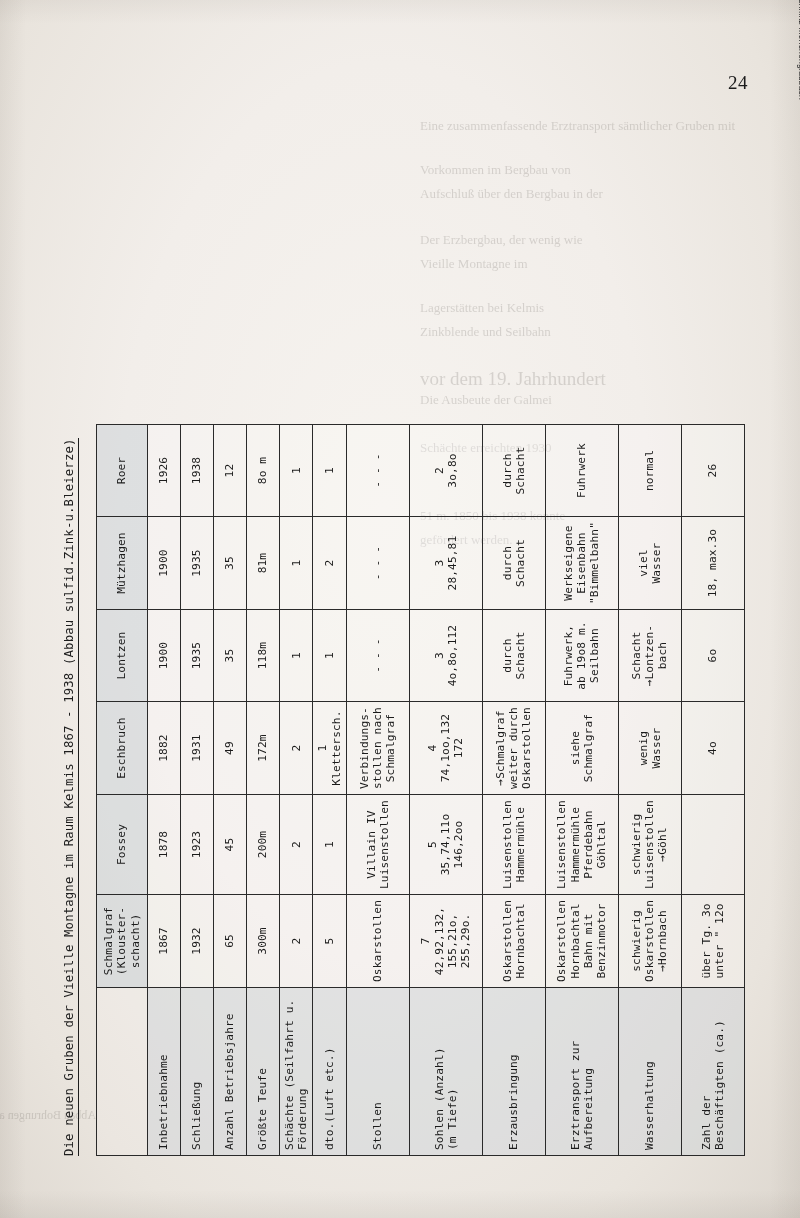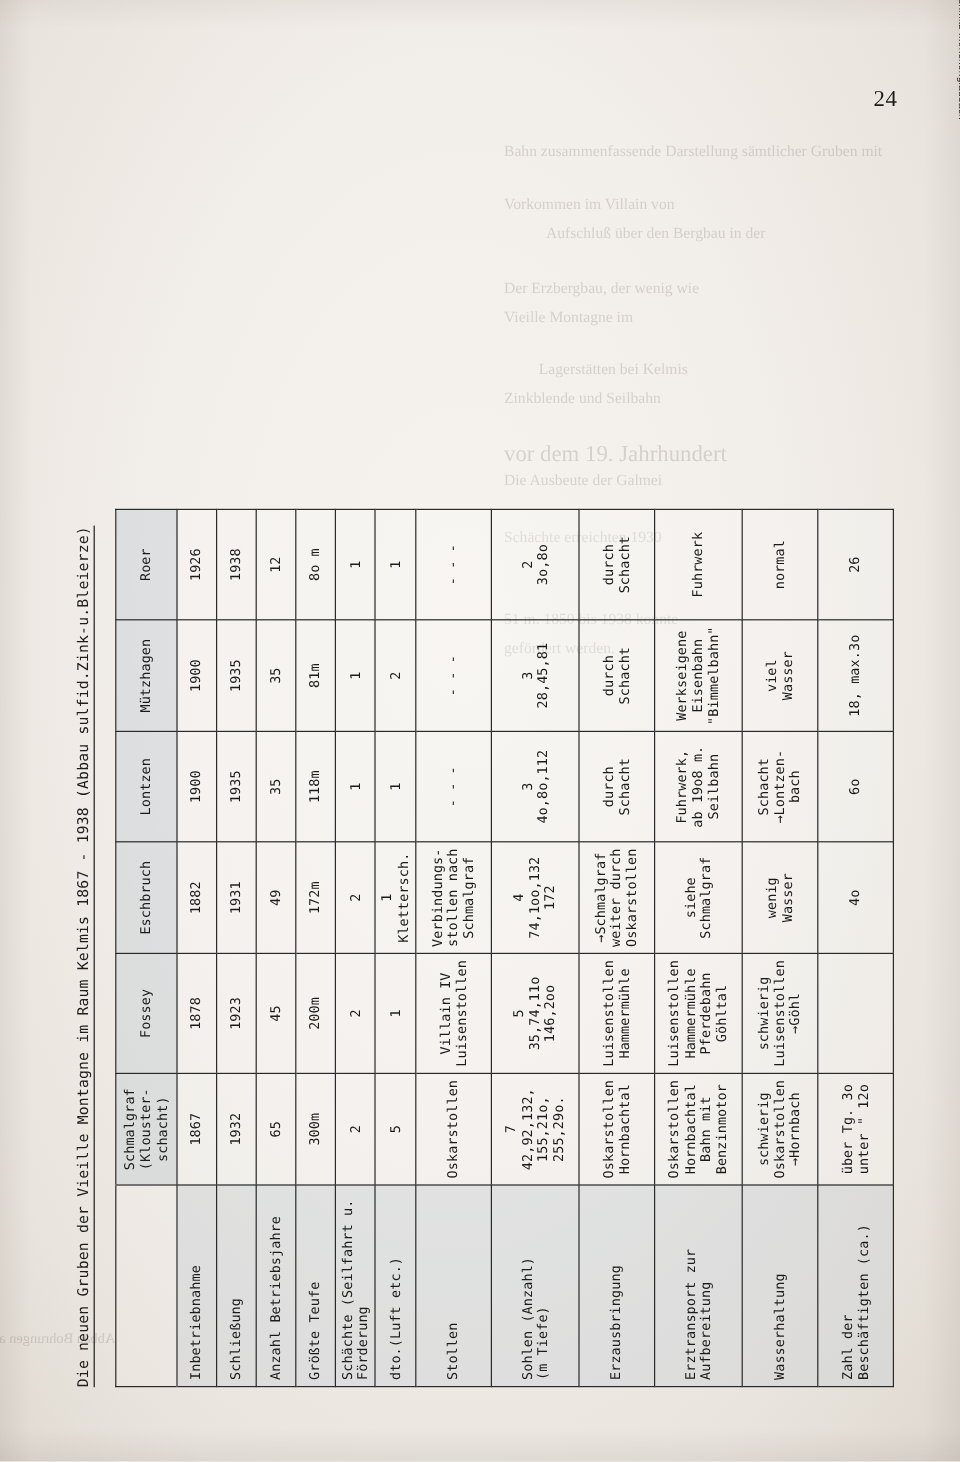--- a/index.html
+++ b/index.html
@@ -118,26 +118,26 @@
   tr.r-tall td, tr.r-tall th{height:56px;}
   tr.r-xtall td, tr.r-xtall th{height:66px;}
   tr.r-short td, tr.r-short th{height:26px;}
 </style>
 </head>
 <body>
 
 <div id="paper"></div>
 
 <div id="ghost-layer">
-  <div class="ghost" style="left:420px;top:118px;font-size:13px;">Bahn zusammenfassende Darstellung sämtlicher Gruben mit</div>
-  <div class="ghost" style="left:420px;top:162px;font-size:13px;">Vorkommen im Villain von</div>
-  <div class="ghost" style="left:420px;top:186px;font-size:13px;margin-left:35px;">Aufschluß über den Bergbau in der</div>
+  <div class="ghost" style="left:420px;top:118px;font-size:13px;">Eine zusammenfassende Erztransport sämtlicher Gruben mit</div>
+  <div class="ghost" style="left:420px;top:162px;font-size:13px;">Vorkommen im Bergbau von</div>
+  <div class="ghost" style="left:420px;top:186px;font-size:13px;">Aufschluß über den Bergbau in der</div>
   <div class="ghost" style="left:420px;top:232px;font-size:13px;">Der Erzbergbau, der wenig wie</div>
   <div class="ghost" style="left:420px;top:256px;font-size:13px;">Vieille Montagne im</div>
-  <div class="ghost" style="left:420px;top:300px;font-size:13px;margin-left:29px;">Lagerstätten bei Kelmis</div>
+  <div class="ghost" style="left:420px;top:300px;font-size:13px;">Lagerstätten bei Kelmis</div>
   <div class="ghost" style="left:420px;top:324px;font-size:13px;">Zinkblende und Seilbahn</div>
   <div class="ghost" style="left:420px;top:368px;font-size:19px;">vor dem 19. Jahrhundert</div>
   <div class="ghost" style="left:420px;top:392px;font-size:13px;">Die Ausbeute der Galmei</div>
   <div class="ghost" style="left:420px;top:440px;font-size:13px;">Schächte erreichten 1930</div>
   <div class="ghost" style="left:420px;top:508px;font-size:13px;">51 m. 1850 bis 1938 konnte</div>
   <div class="ghost" style="left:420px;top:532px;font-size:13px;">gefördert werden.</div>
   <div class="ghost" style="left:96px;top:1108px;font-size:12px;transform:scaleX(-1);transform-origin:left top;">Abbau Bohrungen a.d. Gruben im Raum Kelmis</div>
 </div>
 
 <div id="page-number">24</div>

